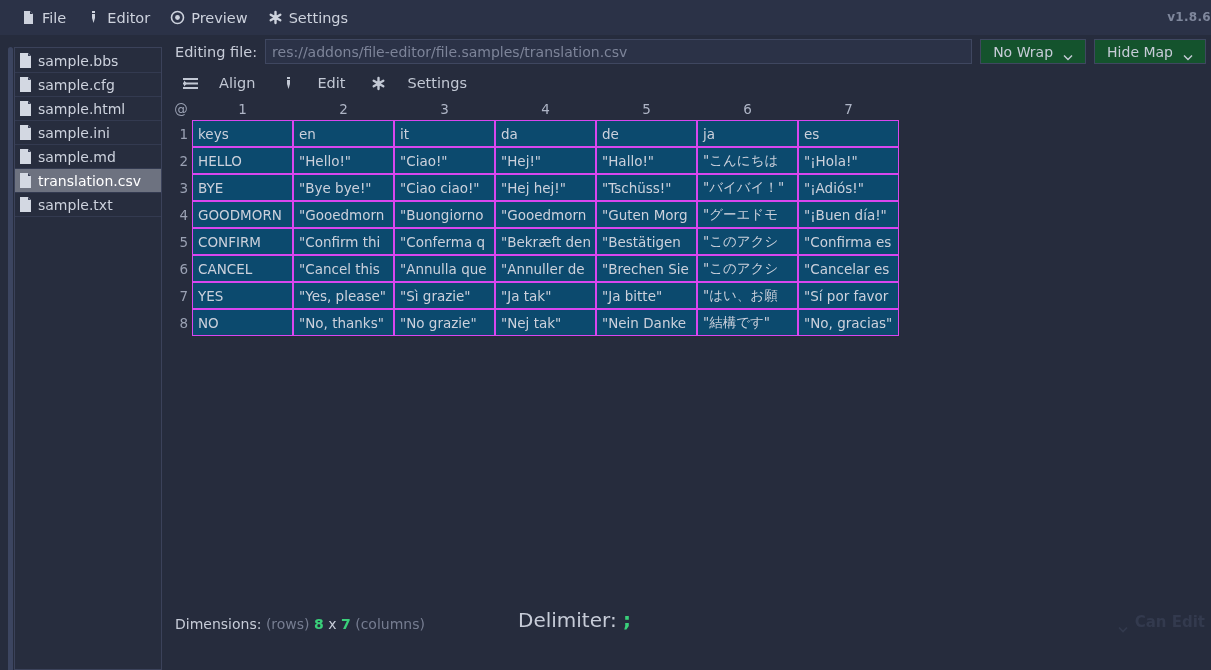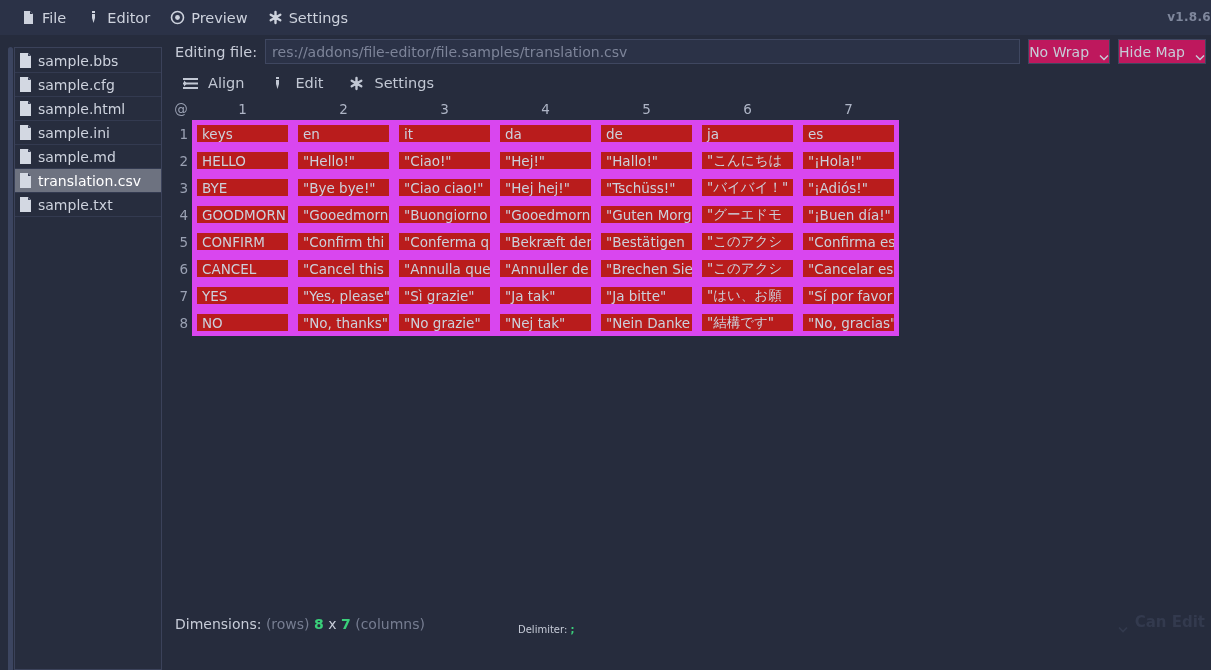--- a/index.html
+++ b/index.html
@@ -66,32 +66,32 @@
     display: flex; align-items: center; gap: 8px;
   }
   #editlabel { color: #c7ccd8; font-size: 14.5px; white-space: nowrap; }
   #pathfield {
     flex: 1 1 auto; height: 25px; background: #2b3247;
     border: 1px solid #3f4760; display: flex; align-items: center;
     padding: 0 6px; color: #7d8499; font-size: 14px;
     overflow: hidden; white-space: nowrap;
   }
   .combo {
-    height: 25px; background: #be185d; border: 1px solid #3f4760;
-    display: flex; align-items: center; gap: 10px; padding: 0 0;
+    height: 25px; background: #14532d; border: 1px solid #3f4760;
+    display: flex; align-items: center; gap: 10px; padding: 0 12px;
     color: #c7ccd8; font-size: 14px; white-space: nowrap; cursor: default;
   }
   .chev { width: 10px; height: 7px; display: block; }
 
   #subbar {
     position: absolute; left: 5px; top: 33px; width: 1031px; height: 30px;
     display: flex; align-items: center;
   }
   .tool-item {
-    display: flex; align-items: center; gap: 10px;
+    display: flex; align-items: center; gap: 21px;
     height: 24px; padding: 0 8px; margin-right: 10px;
     color: #c2c8d4; font-size: 14.5px; cursor: default; border-radius: 2px;
   }
 
   
   #gridarea {
     position: absolute; left: 0px; top: 63px; width: 1041px; height: 510px;
   }
   #colheader {
     position: absolute; left: 0; top: 0; height: 22px;
@@ -103,38 +103,38 @@
   .colnum {
     width: 101px; text-align: center; color: #aeb5c6; font-size: 13.5px;
   }
   #rows { position: absolute; left: 0; top: 22px; }
   .grid-row { display: flex; align-items: stretch; height: 27px; }
   .rownum {
     width: 22px; display: flex; align-items: center; justify-content: flex-end;
     padding-right: 4px; color: #9aa1b3; font-size: 13.5px;
   }
   .cell {
-    width: 101px; height: 27px; background: #b91c1c;
-    border: 5px solid #d946ef;
+    width: 101px; height: 27px; background: #0c4a6e;
+    border: 1px solid #d946ef;
     display: flex; align-items: center; padding: 0 5px;
     color: #ccd1dc; font-size: 13.5px;
     white-space: nowrap; overflow: hidden;
   }
 
   
   #footer {
     position: absolute; left: 0px; top: 573px; width: 1041px; height: 62px;
   }
   #dims {
     position: absolute; left: 5px; top: 8px;
     font-size: 14px; color: #c7ccd8; white-space: nowrap;
   }
   #delim {
-    position: absolute; left: 348px; top: 16px;
-    font-size: 10px; color: #c7ccd8; white-space: nowrap;
+    position: absolute; left: 348px; top: 0;
+    font-size: 20px; color: #c7ccd8; white-space: nowrap;
   }
   .muted { color: #767d91; }
   .green { color: #3ad07a; font-weight: bold; }
   #canedit {
     position: absolute; right: 6px; top: 5px;
     display: flex; align-items: center; gap: 7px;
     color: #333a4e; font-size: 15px; font-weight: bold; cursor: default;
   }
 </style>
 </head>

